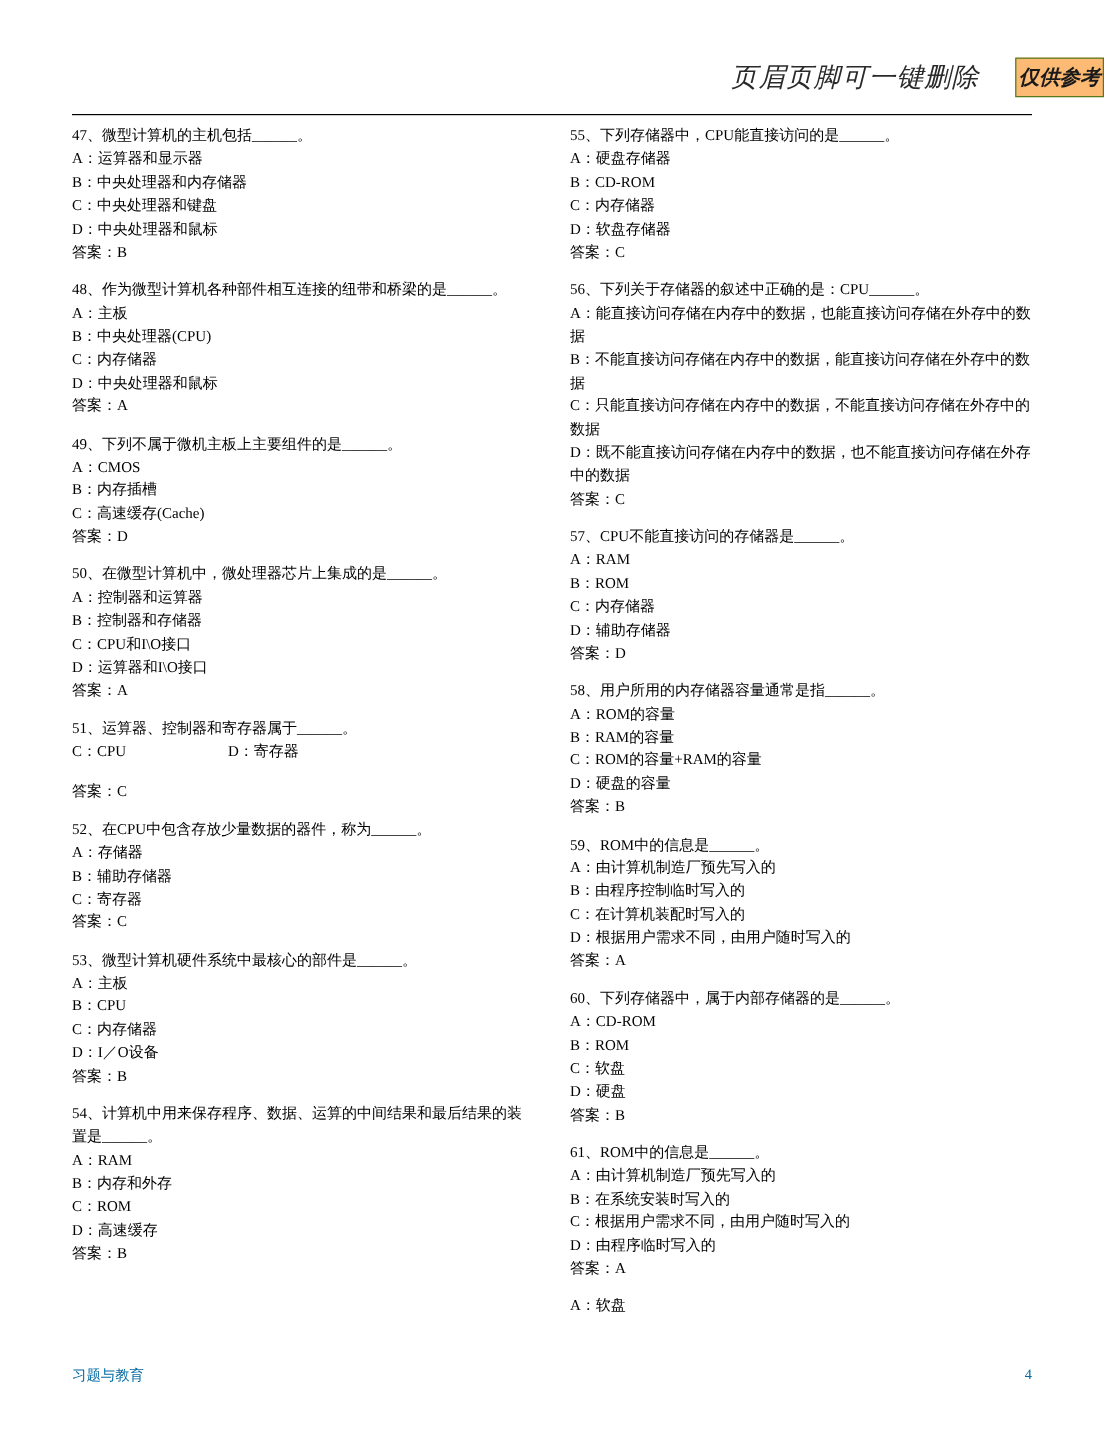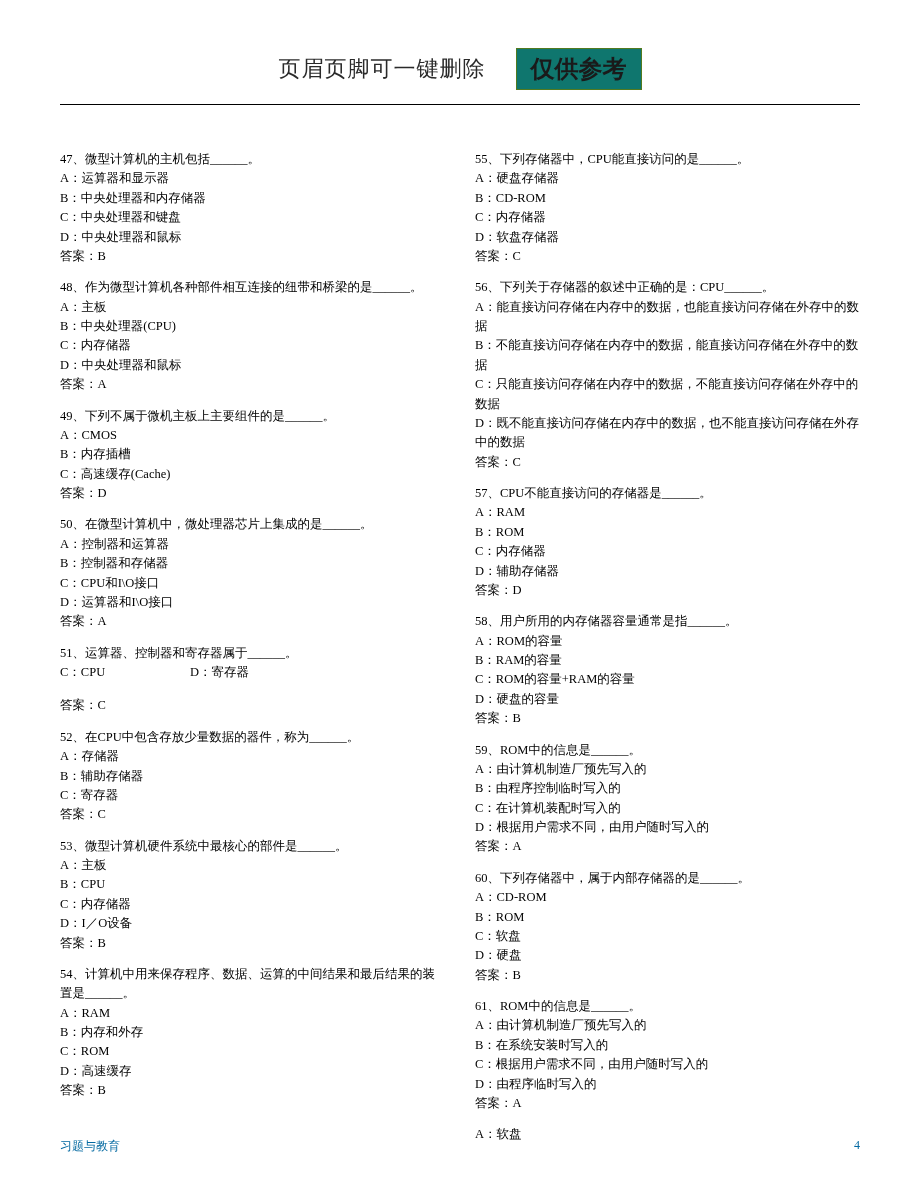--- a/index.html
+++ b/index.html
@@ -7,58 +7,58 @@
     font-size: 12.5px;
     color: #000;
     background: #fff;
     margin: 0;
     padding: 0;
     width: 920px;
     height: 1191px;
     position: relative;
   }
   .header {
-    text-align: center;
+    text-align: right;
     padding-top: 48px;
     padding-bottom: 10px;
+    font-style: italic;
   }
   .header-inner {
     display: inline-flex;
     align-items: center;
     gap: 30px;
   }
   .header-title {
     font-family: "SimSun", serif;
     font-size: 22px;
     letter-spacing: 1px;
     color: #2a2a2a;
   }
   .header-badge {
-    background: #0f766e;
+    background: #fdba74;
     border: 1px solid #527a1f;
-    padding: 4px 14px;
-    font-size: 24px;
+    padding: 4px 2px;
+    font-size: 17px;
     font-weight: bold;
     color: #1a1a1a;
     font-family: "SimSun", serif;
   }
   .hr-top {
     border: none;
     border-top: 1.2px solid #000;
     margin: 4px 60px 0 60px;
   }
   .content {
     display: flex;
     padding: 8px 60px 0 60px;
     gap: 30px;
   }
   .col {
     flex: 1;
     line-height: 1.55;
-    margin-top: 37px;
   }
   .q { margin-bottom: 12px; }
   .footer {
     position: absolute;
     bottom: 36px;
     left: 60px;
     right: 60px;
     font-size: 12px;
     color: #0369a1;
   }

